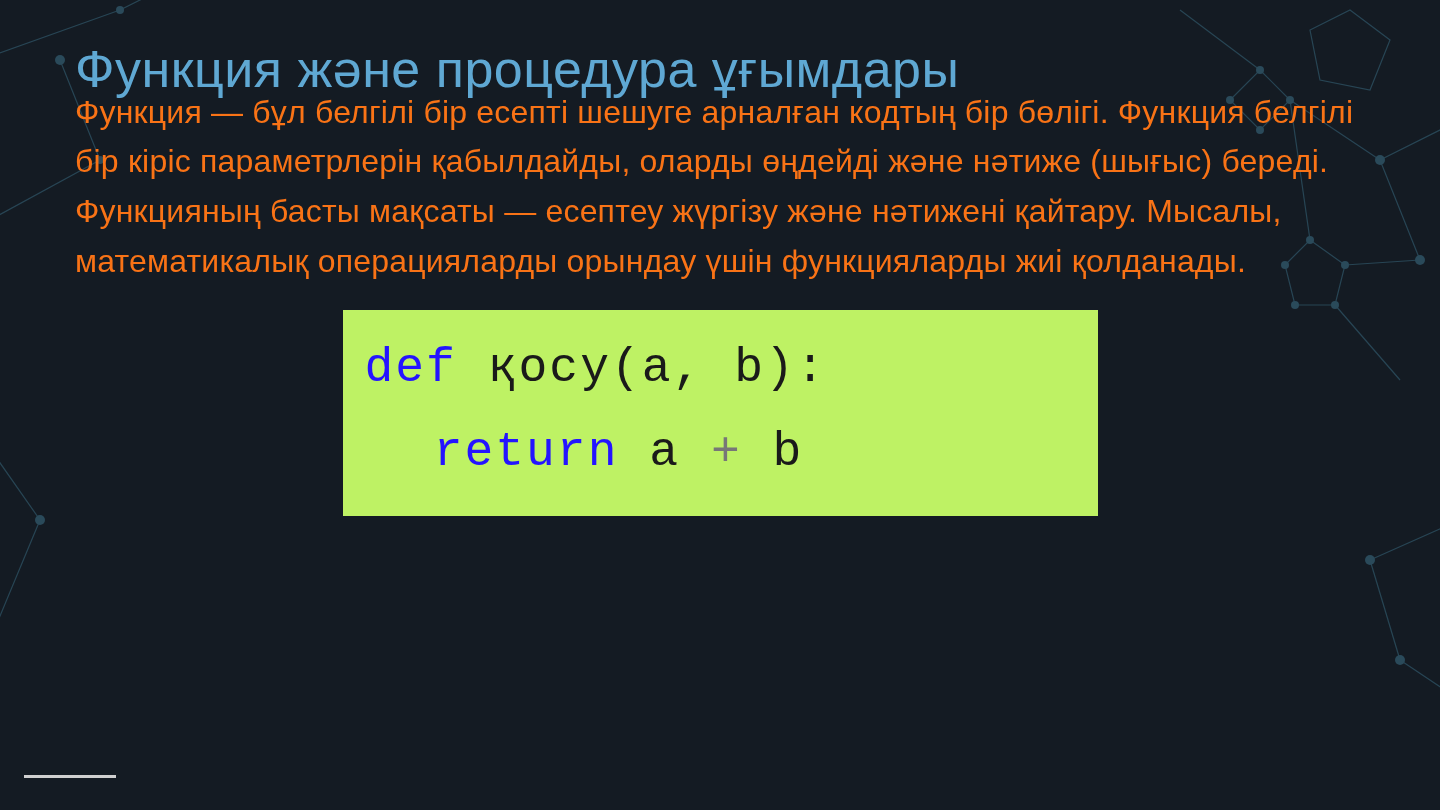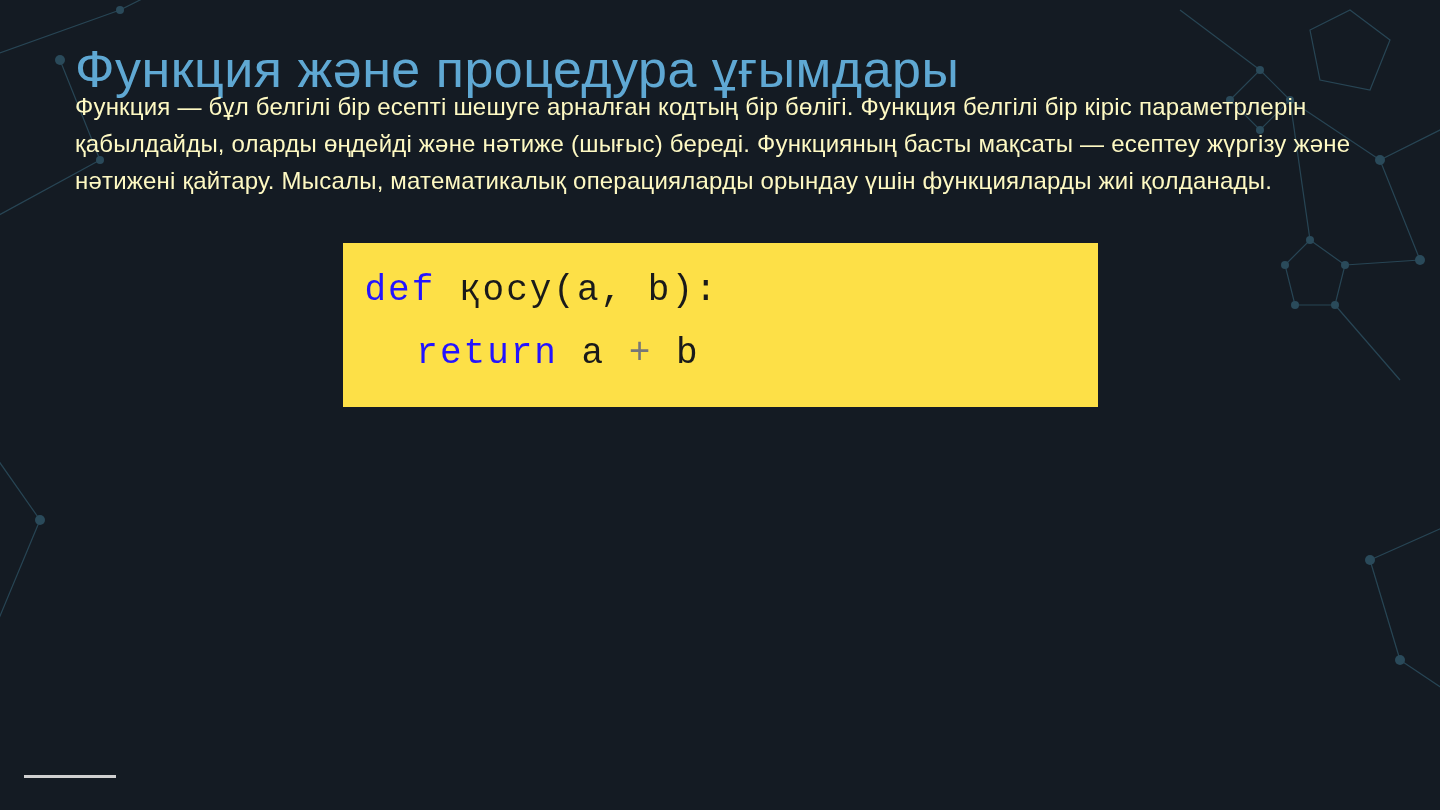--- a/index.html
+++ b/index.html
@@ -28,33 +28,33 @@
   .title {
     color: #5fa8d3;
     font-size: 52px;
     font-weight: 400;
     line-height: 1.15;
     margin-bottom: 0;
     letter-spacing: 0.5px;
   }
   .body-text {
     margin-top: -12px;
-    color: #fef9c3;
-    font-size: 24px;
+    color: #f97316;
+    font-size: 32px;
     line-height: 1.55;
     max-width: 1280px;
     letter-spacing: 0.2px;
   }
   .code-block {
-    margin: 44px auto 0 auto;
+    margin: 24px auto 0 auto;
     width: 755px;
-    background: #fde047;
+    background: #bef264;
     padding: 16px 22px 22px 22px;
     font-family: Consolas, "Courier New", monospace;
-    font-size: 36px;
+    font-size: 48px;
     line-height: 1.75;
     color: #222;
     letter-spacing: 2px;
   }
   .kw-def { color: #2414ff; }
   .kw-return { color: #2414ff; text-align: right; }
   .fn-name { color: #1a1a1a; }
   .paren { color: #1a1a1a; }
   .param { color: #1a1a1a; }
   .op { color: #777; }

